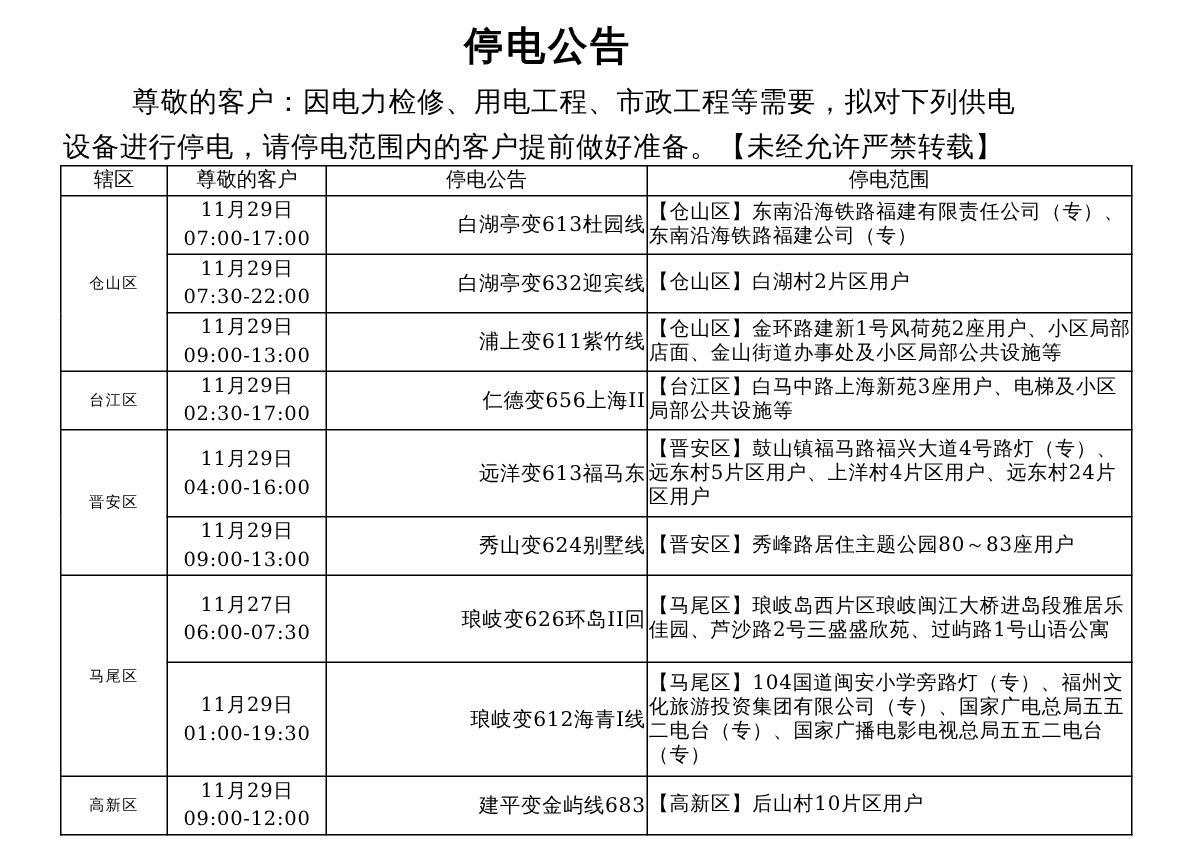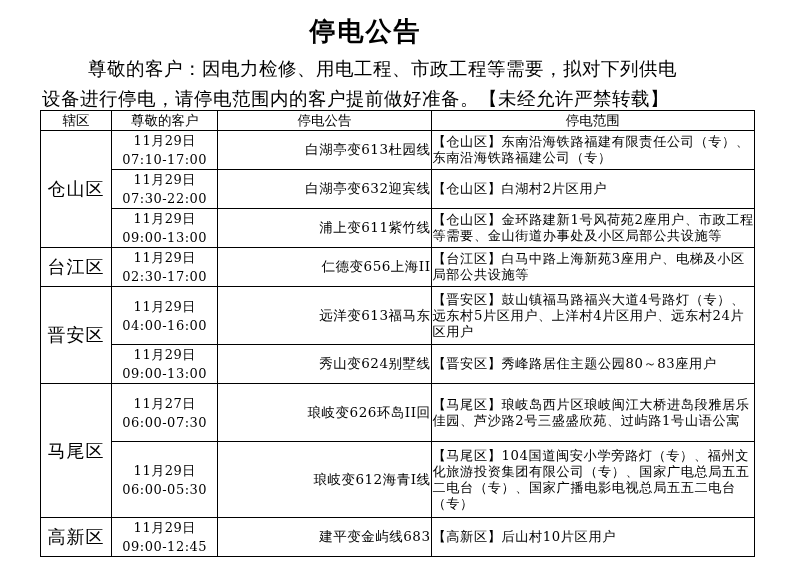--- a/index.html
+++ b/index.html
@@ -15,21 +15,21 @@
   td, th { border:1.3px solid #000; padding:0; text-align:center; vertical-align:middle; font-weight:normal; }
   th { height:19px; line-height:19px; font-size:13.5px; }
   .c1 { width:71px; }
   .c2 { width:106px; }
   .c3 { width:213px; }
   .c4 { width:323px; }
   .time { line-height:19px; letter-spacing:0.5px; }
   .time span { display:block; }
   .line { font-size:13.5px; letter-spacing:0.5px;text-align:right; }
   .scope { text-align:left; padding-left:1px; line-height:16px; font-size:13.2px; letter-spacing:0.6px; }
-  .dist { font-size:18px; letter-spacing:1px; }
+  .dist { font-size:10px; letter-spacing:1px; }
 </style>
 </head>
 <body>
 
 <div class="title">停电公告</div>
 <div class="intro">
   <span class="l1">尊敬的客户：因电力检修、用电工程、市政工程等需要，拟对下列供电</span>
   <span class="l2">设备进行停电，请停电范围内的客户提前做好准备。【未经允许严禁转载】</span>
 </div>
 
@@ -47,40 +47,40 @@
       <th>停电公告</th>
       <th>停电范围</th>
     </tr>
   </thead>
   <tbody>
 
     <tr style="height:39px">
       <td rowspan="3" class="dist">仓山区</td>
       <td class="time">
           <span>11月29日</span>
-          <span>07:10-17:00</span>
+          <span>07:00-17:00</span>
         </td>
       <td class="line">白湖亭变613杜园线</td>
       <td class="scope">【仓山区】东南沿海铁路福建有限责任公司（专）、东南沿海铁路福建公司（专）</td>
     </tr>
     <tr style="height:39px">
       <td class="time">
           <span>11月29日</span>
           <span>07:30-22:00</span>
         </td>
       <td class="line">白湖亭变632迎宾线</td>
       <td class="scope">【仓山区】白湖村2片区用户</td>
     </tr>
     <tr style="height:39px">
       <td class="time">
           <span>11月29日</span>
           <span>09:00-13:00</span>
         </td>
       <td class="line">浦上变611紫竹线</td>
-      <td class="scope">【仓山区】金环路建新1号风荷苑2座用户、市政工程等需要、金山街道办事处及小区局部公共设施等</td>
+      <td class="scope">【仓山区】金环路建新1号风荷苑2座用户、小区局部店面、金山街道办事处及小区局部公共设施等</td>
     </tr>
 
     <tr style="height:39px">
       <td class="dist">台江区</td>
       <td class="time">
           <span>11月29日</span>
           <span>02:30-17:00</span>
         </td>
       <td class="line">仁德变656上海II</td>
       <td class="scope">【台江区】白马中路上海新苑3座用户、电梯及小区局部公共设施等</td>
@@ -109,29 +109,29 @@
       <td class="time">
           <span>11月27日</span>
           <span>06:00-07:30</span>
         </td>
       <td class="line">琅岐变626环岛II回</td>
       <td class="scope">【马尾区】琅岐岛西片区琅岐闽江大桥进岛段雅居乐佳园、芦沙路2号三盛盛欣苑、过屿路1号山语公寓</td>
     </tr>
     <tr style="height:76px">
       <td class="time">
           <span>11月29日</span>
-          <span>06:00-05:30</span>
+          <span>01:00-19:30</span>
         </td>
       <td class="line">琅岐变612海青I线</td>
       <td class="scope">【马尾区】104国道闽安小学旁路灯（专）、福州文化旅游投资集团有限公司（专）、国家广电总局五五二电台（专）、国家广播电影电视总局五五二电台（专）</td>
     </tr>
 
     <tr style="height:39px">
       <td class="dist">高新区</td>
       <td class="time">
           <span>11月29日</span>
-          <span>09:00-12:45</span>
+          <span>09:00-12:00</span>
         </td>
       <td class="line">建平变金屿线683</td>
       <td class="scope">【高新区】后山村10片区用户</td>
     </tr>
   </tbody>
 </table>
 
 </body></html>

